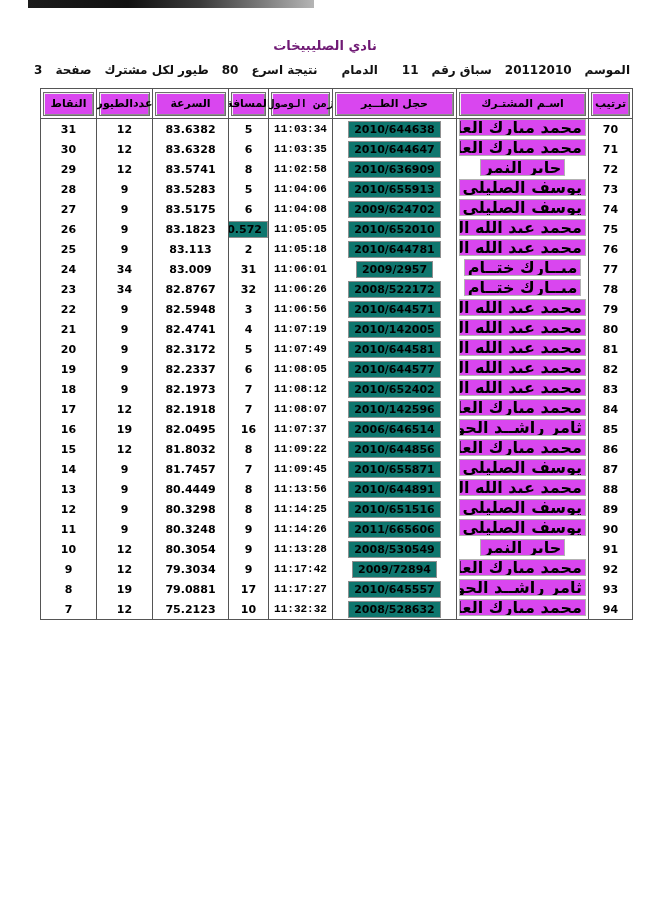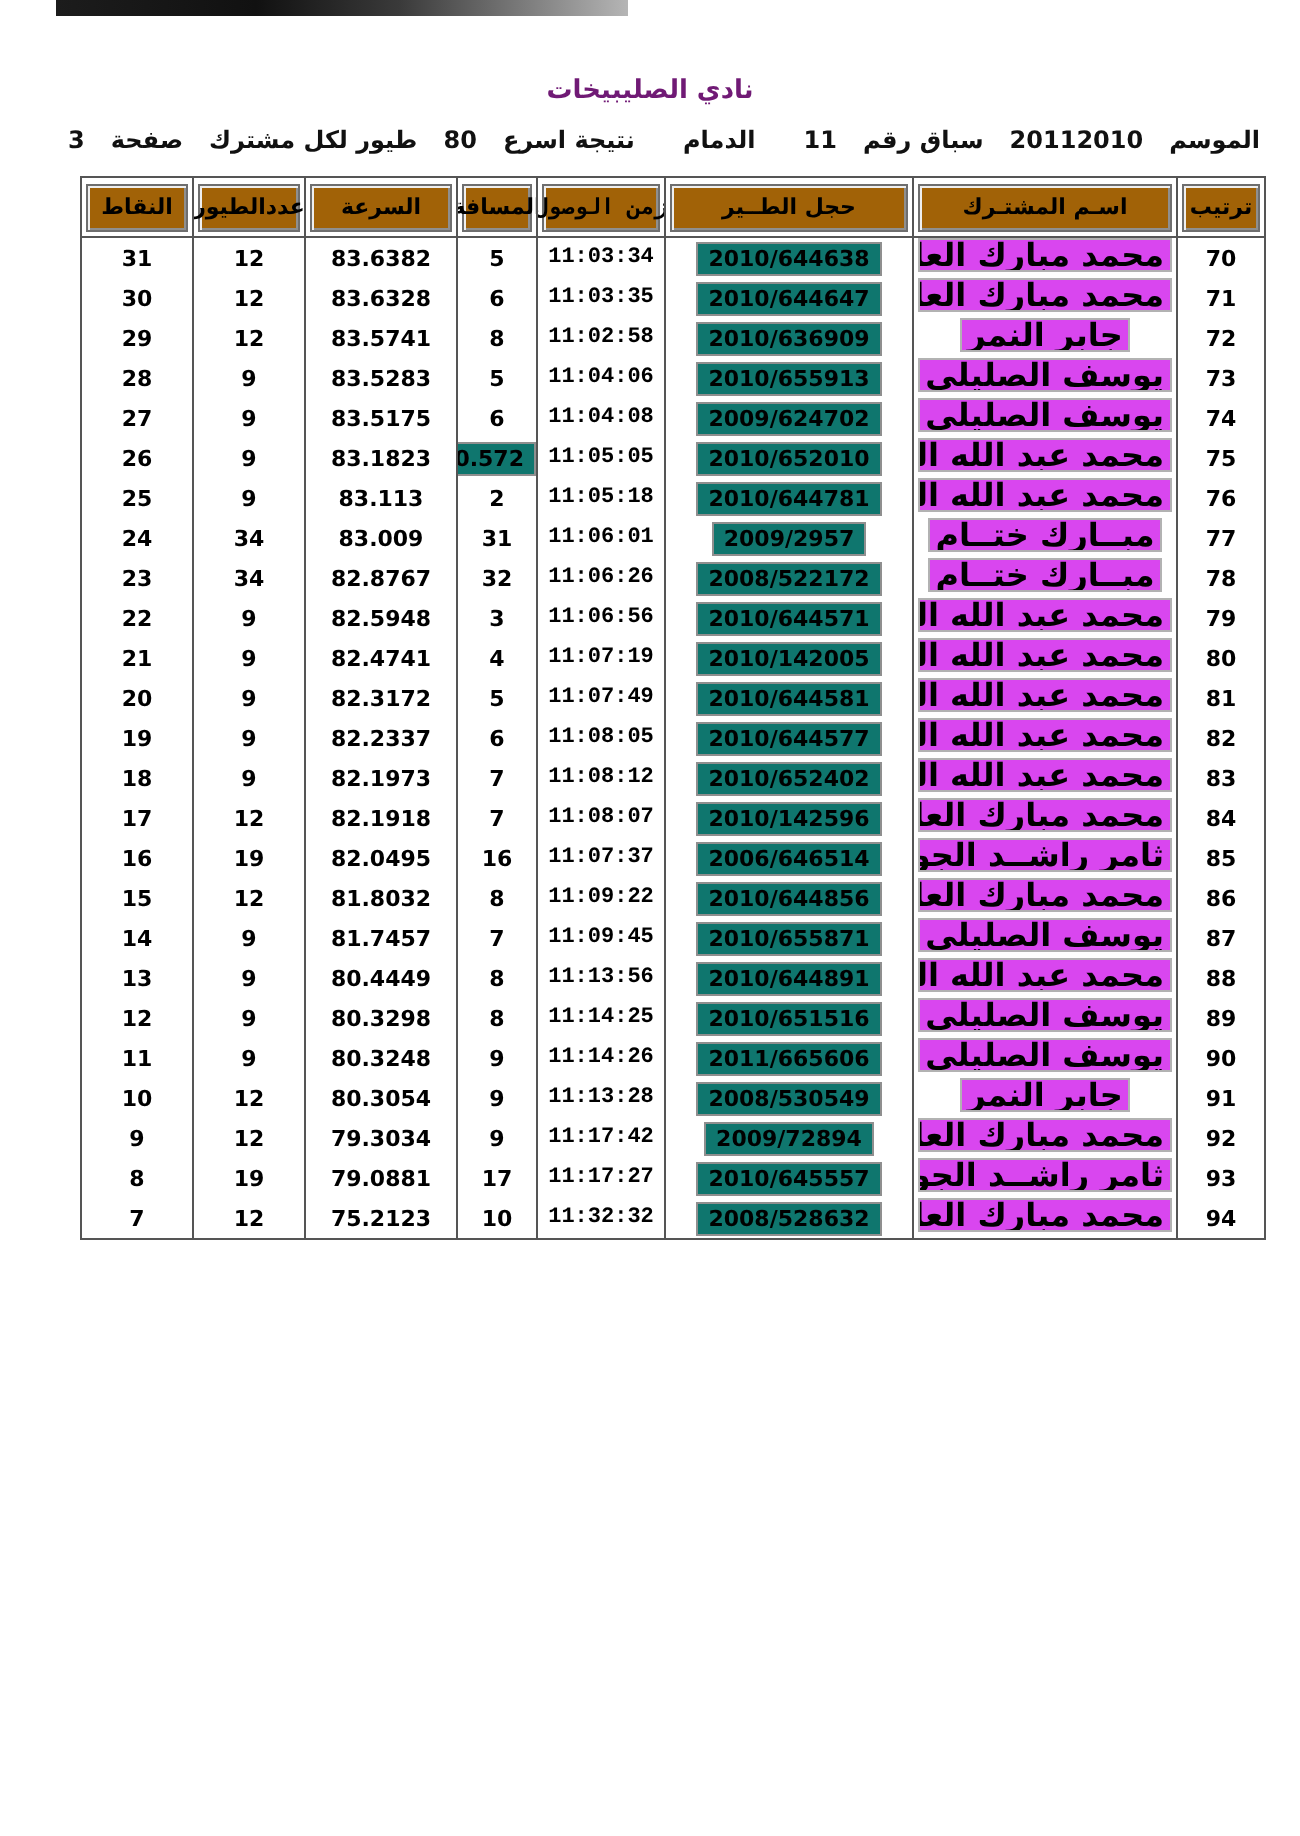--- a/index.html
+++ b/index.html
@@ -35,21 +35,21 @@
     border:1px solid #555;
   }
   th, td {
     border-left:1px solid #555; border-right:1px solid #555;
     text-align:center; vertical-align:middle;
     overflow:hidden; white-space:nowrap;
   }
   thead th { border:1px solid #555; height:30px; background:#fff; padding:2px 2px; }
   .hbox {
     display:flex; align-items:center; justify-content:center;
-    height:24px; background:#a16207;
+    height:24px; background:#d946ef;
     border:1px solid #6e6e6e;
     box-shadow:inset 1px 1px 0 #efefef, inset -1px -1px 0 #8f8f8f;
     font-size:11px;
   }
   tbody td { height:19.7px; }
   .col-rank   { width:44px;margin-left:16px; }
   .col-name   { width:132px; }
   .col-ring   { width:124px; }
   .col-arrival{ width:64px; direction:ltr;font-family:Liberation Mono, monospace; }
   .col-distance{ width:40px; }

